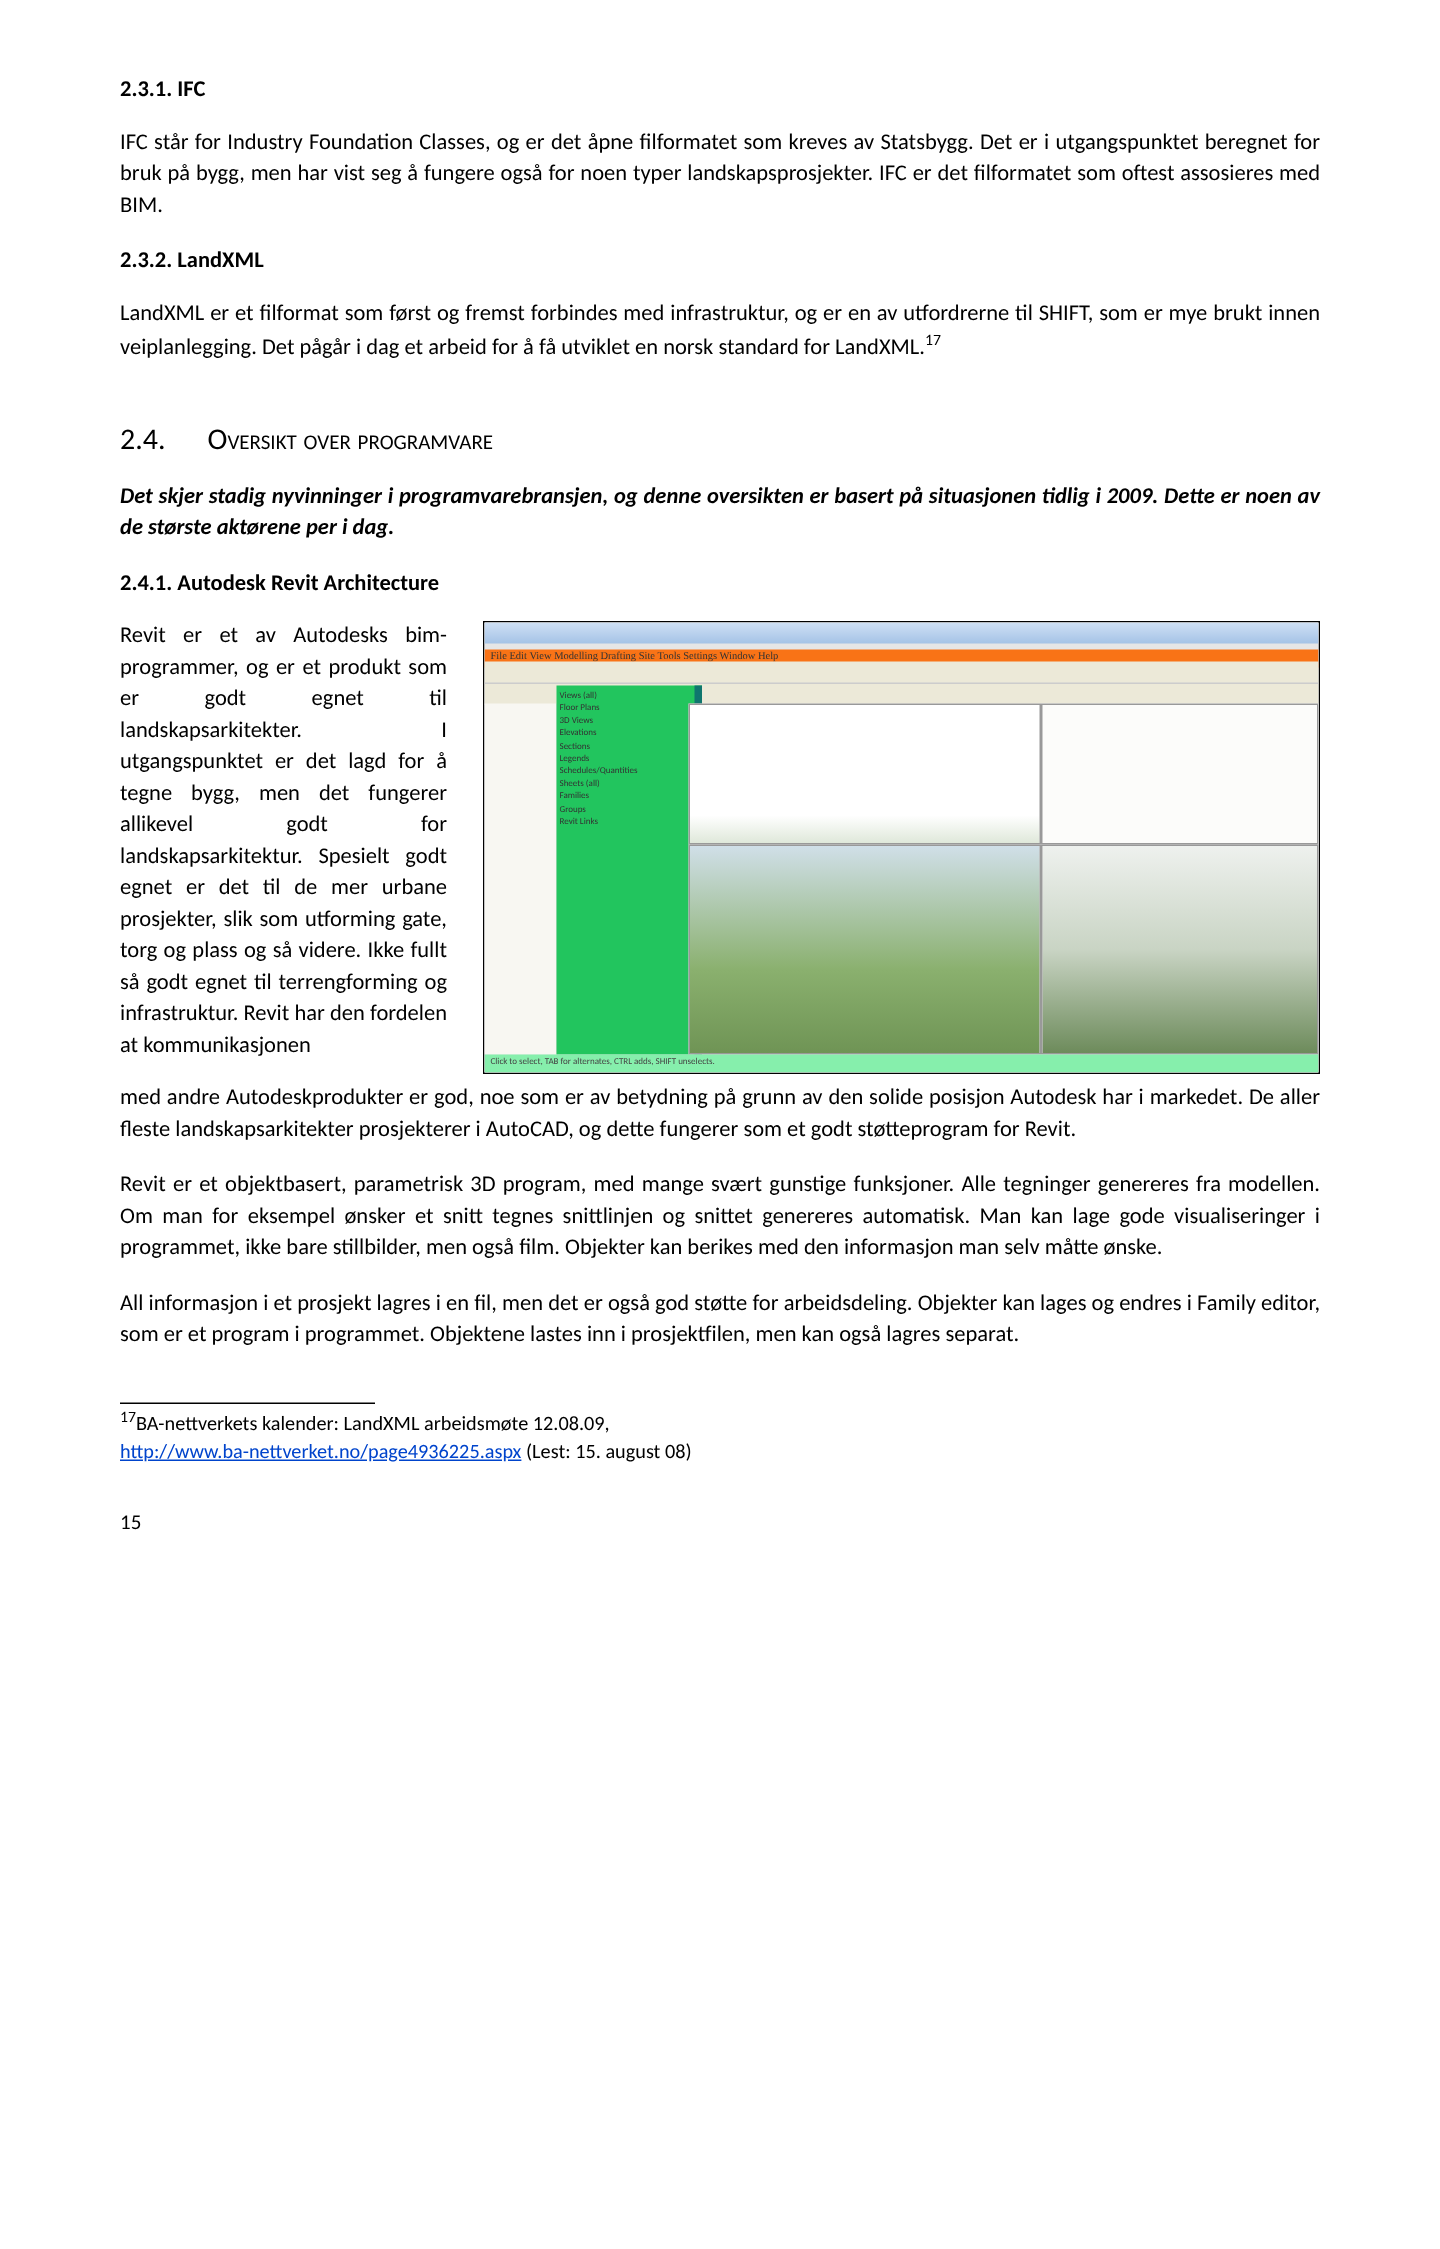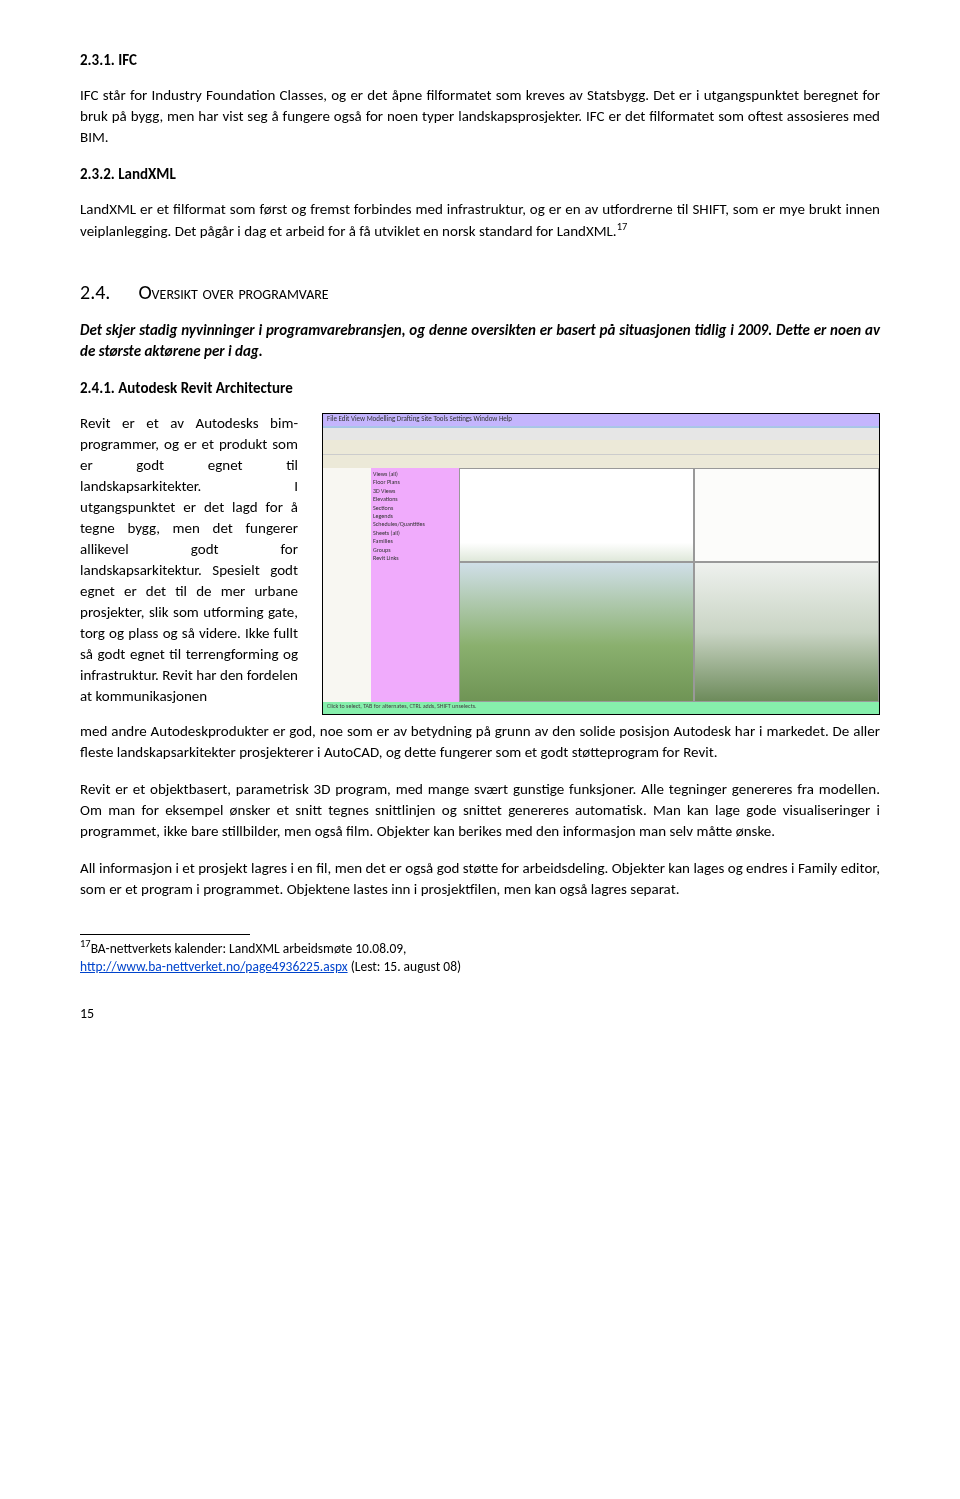--- a/index.html
+++ b/index.html
@@ -61,38 +61,38 @@
     background: #e6e6e6;
     position: relative;
     overflow: hidden;
   }
   
   .titlebar {
     position: absolute; top:0; left:0; right:0; height:14px;
     background: linear-gradient(#cfe0f5,#a5c3e6);
   }
   .menubar {
-    position: absolute; top:0; left:0; right:0; height:12px;
-    background: #c4b5fd; font-size:7px; color:#333; padding-left:4px;
+    position: absolute; top:18px; left:0; right:0; height:12px;
+    background: #f97316; font-size:7px; color:#333; padding-left:4px;font-family:Liberation Serif, serif;
   }
   .toolbar1 {
     position: absolute; top:26px; left:0; right:0; height:14px;
     background:#ece9d8;
   }
   .toolbar2 {
     position: absolute; top:40px; left:0; right:0; height:14px;
     background:#ece9d8; border-top:1px solid #ccc;
   }
   .sidebar-l {
     position: absolute; top:54px; left:0; width:48px; bottom:12px;
     background:#f8f7f2; border-right:1px solid #ccc;
   }
   .tree {
-    position: absolute; top:54px; left:48px; width:88px; bottom:12px;
-    background:#f0abfc; border-right:5px solid #0f766e; font-size:6px; color:#333;
+    position: absolute; top:42px; left:48px; width:88px; bottom:12px;
+    background:#22c55e; border-right:5px solid #0f766e; font-size:6px; color:#333;
     padding:2px;
   }
   .viewport {
     position: absolute; top:54px; left:136px; right:0; bottom:12px;
     background:#fff;
   }
   .pane-tl {
     position:absolute; top:0;left:0;width:56%;height:40%;
     border:1px solid #999; box-sizing:border-box;
     background:linear-gradient(#fff 80%, #dfe8da);
@@ -197,17 +197,17 @@
     </div>
   </div>
 </div>
 
 <div class="p" style="margin-top:6px;">med andre Autodeskprodukter er god, noe som er av betydning på grunn av den solide posisjon Autodesk har i markedet. De aller fleste landskapsarkitekter prosjekterer i AutoCAD, og dette fungerer som et godt støtteprogram for Revit.</div>
 <div class="p">Revit er et objektbasert, parametrisk 3D program, med mange svært gunstige funksjoner. Alle tegninger genereres fra modellen. Om man for eksempel ønsker et snitt tegnes snittlinjen og snittet genereres automatisk. Man kan lage gode visualiseringer i programmet, ikke bare stillbilder, men også film. Objekter kan berikes med den informasjon man selv måtte ønske.</div>
 <div class="p">All informasjon i et prosjekt lagres i en fil, men det er også god støtte for arbeidsdeling. Objekter kan lages og endres i Family editor, som er et program i programmet. Objektene lastes inn i prosjektfilen, men kan også lagres separat.</div>
 
 <hr class="sep">
 <div class="foot">
-  <span class="sup">17</span><span>BA-nettverkets kalender: LandXML arbeidsmøte 10.08.09,</span><br>
+  <span class="sup">17</span><span>BA-nettverkets kalender: LandXML arbeidsmøte 12.08.09,</span><br>
   <a class="link">http://www.ba-nettverket.no/page4936225.aspx</a><span> (Lest: 15. august 08)</span>
 </div>
 
 <div class="pagenum">15</div>
 
 </body></html>

